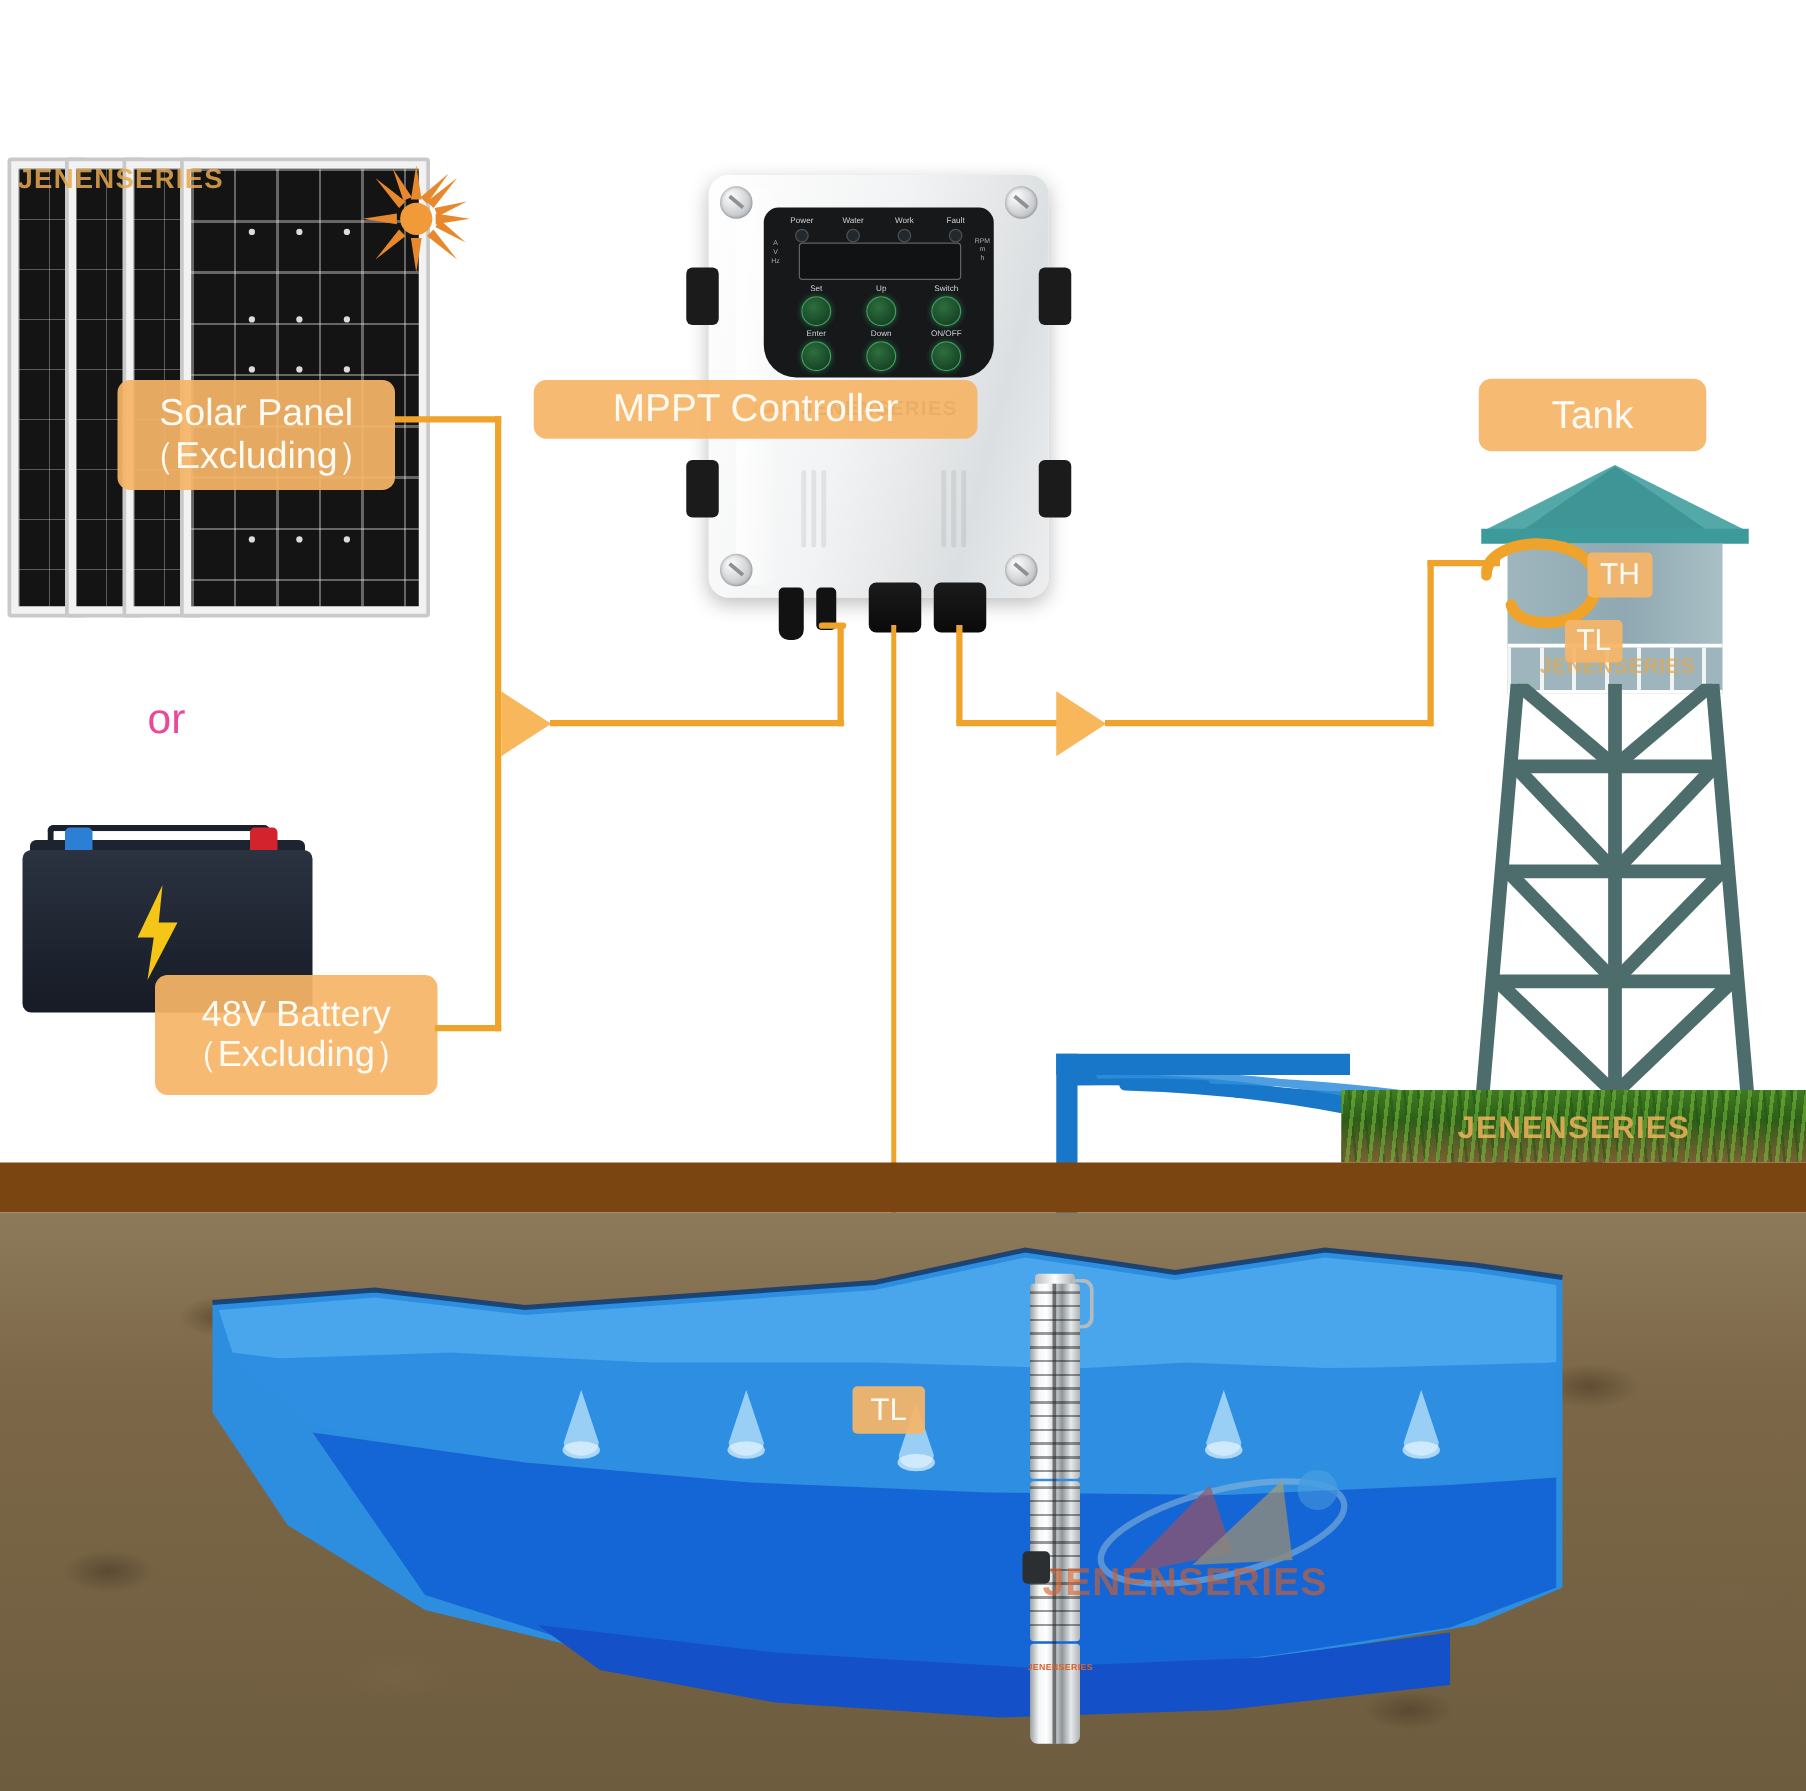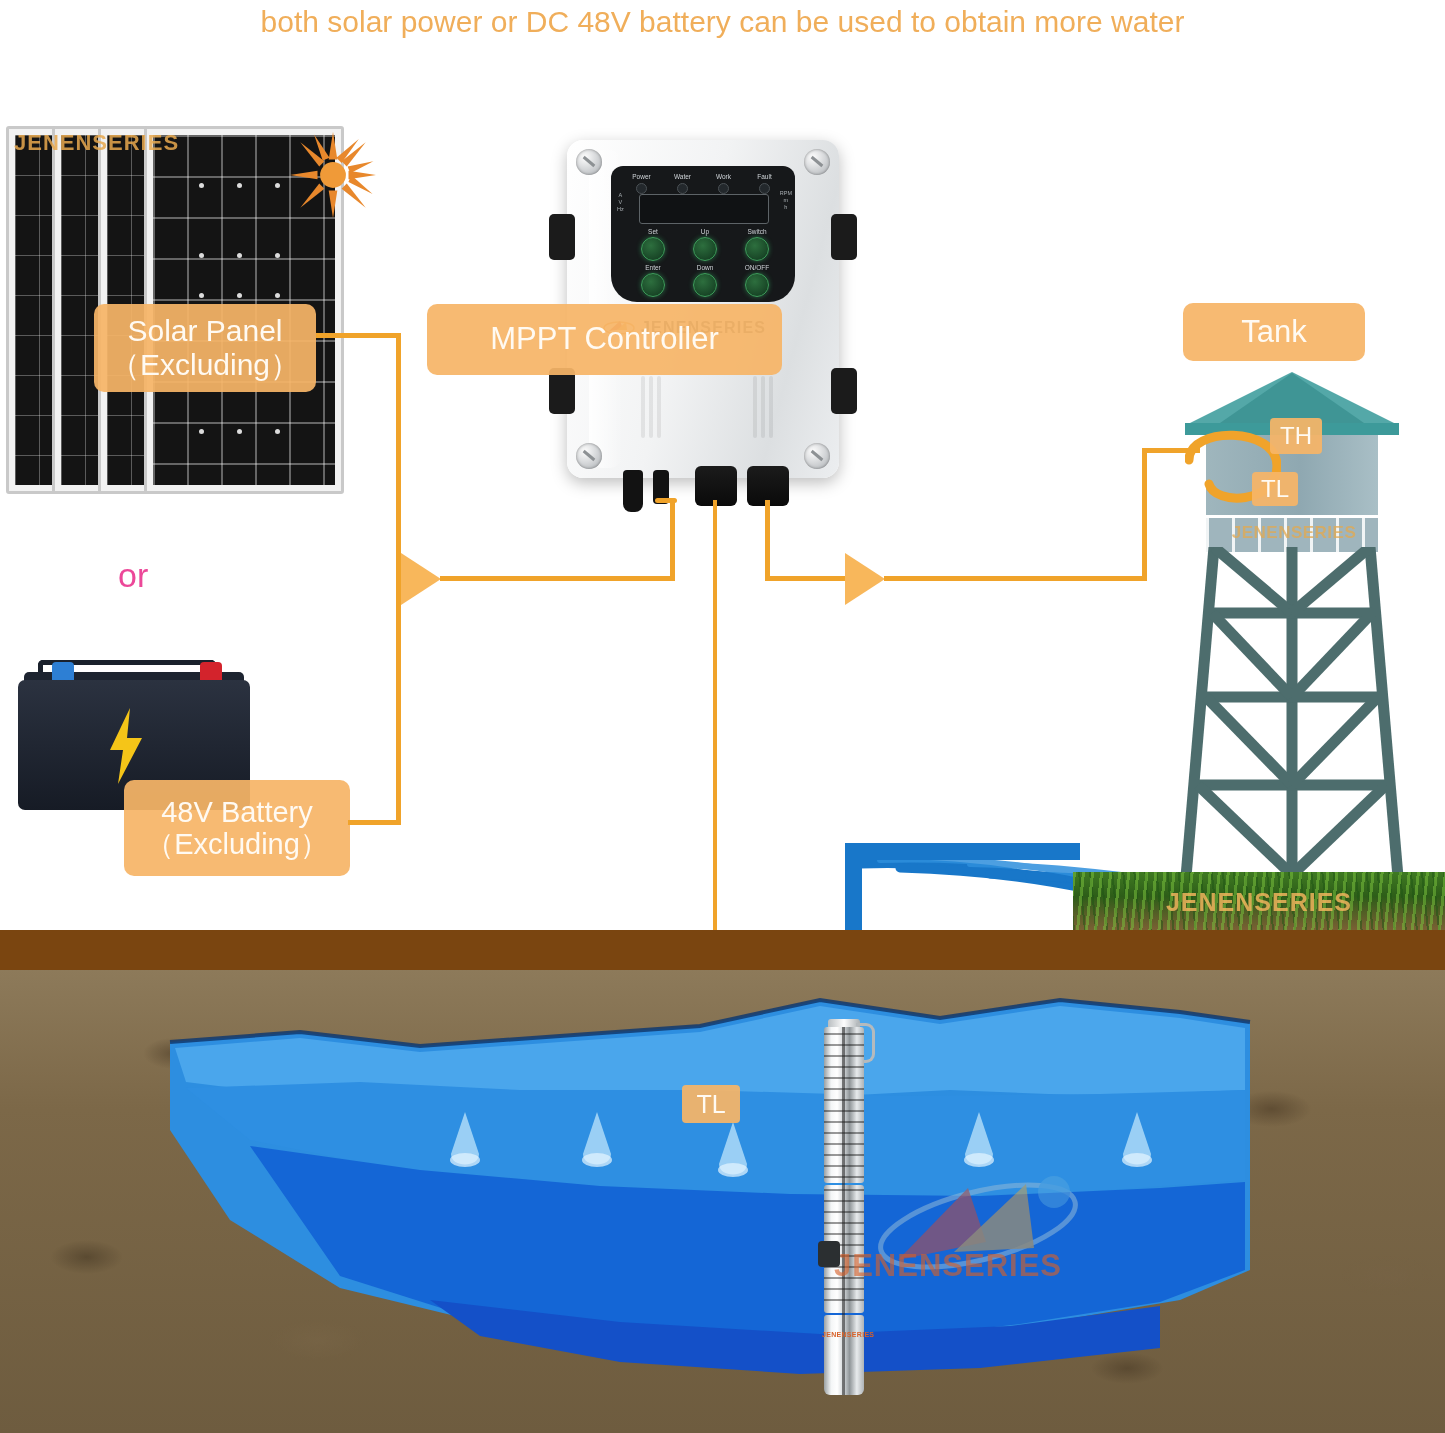--- a/index.html
+++ b/index.html
@@ -10,21 +10,21 @@
   
   #header{position:absolute;left:0;top:0;width:1445px;height:120px;text-align:center;}
   #title{font-size:62px;font-weight:bold;color:#f0a94a;letter-spacing:0px;
          line-height:70px;margin-top:2px;}
   #subtitle{font-size:30px;color:#f0ae5a;line-height:40px;margin-top:2px;}
 
   
   .chip{position:absolute;background:rgba(246,181,103,.93);border-radius:10px;
         color:#fffaf2;display:flex;align-items:center;justify-content:center;
         text-align:right;line-height:1.12;box-sizing:border-box;}
-  .chip.sq{border-radius:4px;}
+  .chip.sq{border-radius:4px;margin-top:24px;}
 
   
   #solar-group{position:absolute;left:6px;top:126px;width:340px;height:372px;}
   .panel{position:absolute;top:0;height:368px;background:#f2f2f2;
          border:3px solid #c9c9c9;box-sizing:border-box;border-radius:3px;}
   .panel .cells{position:absolute;inset:6px;background:#141414;
       background-image:
         repeating-linear-gradient(to right,rgba(255,255,255,.30) 0 1px,transparent 1px 24px),
         repeating-linear-gradient(to bottom,rgba(255,255,255,.30) 0 1px,transparent 1px 40px);}
   #p1{left:0;width:64px;} #p2{left:46px;width:64px;}
@@ -94,21 +94,21 @@
   #brand-mark{width:32px;height:20px;}
   #brand-text{font-size:16px;font-weight:bold;color:#4d5256;letter-spacing:1.2px;}
   .gland{position:absolute;background:#121212;border-radius:4px;}
   #gl1{left:56px;top:330px;width:20px;height:42px;border-radius:4px 4px 8px 8px;}
   #gl2{left:86px;top:330px;width:16px;height:34px;}
   #gl3{left:128px;top:326px;width:42px;height:40px;border-radius:6px;
        background:linear-gradient(#1b1b1b,#0a0a0a);}
   #gl4{left:180px;top:326px;width:42px;height:40px;border-radius:6px;
        background:linear-gradient(#1b1b1b,#0a0a0a);}
   .vent{position:absolute;width:4px;height:62px;background:rgba(0,0,0,.07);border-radius:2px;}
-  #chip-mppt{left:427px;top:304px;width:355px;height:71px;font-size:31px;}
+  #chip-mppt{left:427px;top:304px;width:355px;height:47px;font-size:31px;}
 
   
   .wire{position:absolute;background:#f0a32a;}
   .wire-thin{position:absolute;background:#f0a32a;}
   .arrow{position:absolute;width:0;height:0;border-style:solid;
      border-width:26px 0 26px 40px;border-color:transparent transparent transparent #f8b75b;}
 
   
   #tower{position:absolute;left:1140px;top:355px;width:300px;height:520px;}
   #tank-roof{position:absolute;left:48px;top:17px;width:0;height:0;border-style:solid;
@@ -184,21 +184,20 @@
 
   
   .bluepipe{position:absolute;background:#1877c9;}
 </style>
 </head>
 <body>
 
 <div class="stage">
 
   <div id="header">
-    <div id="subtitle">both solar power or DC 48V battery can be used to obtain more water</div>
   </div>
 
   <div id="solar-group">
     <div class="panel" id="p1">
         <div class="cells"></div>
       </div>
     <div class="panel" id="p2">
         <div class="cells"></div>
       </div>
     <div class="panel" id="p3">

